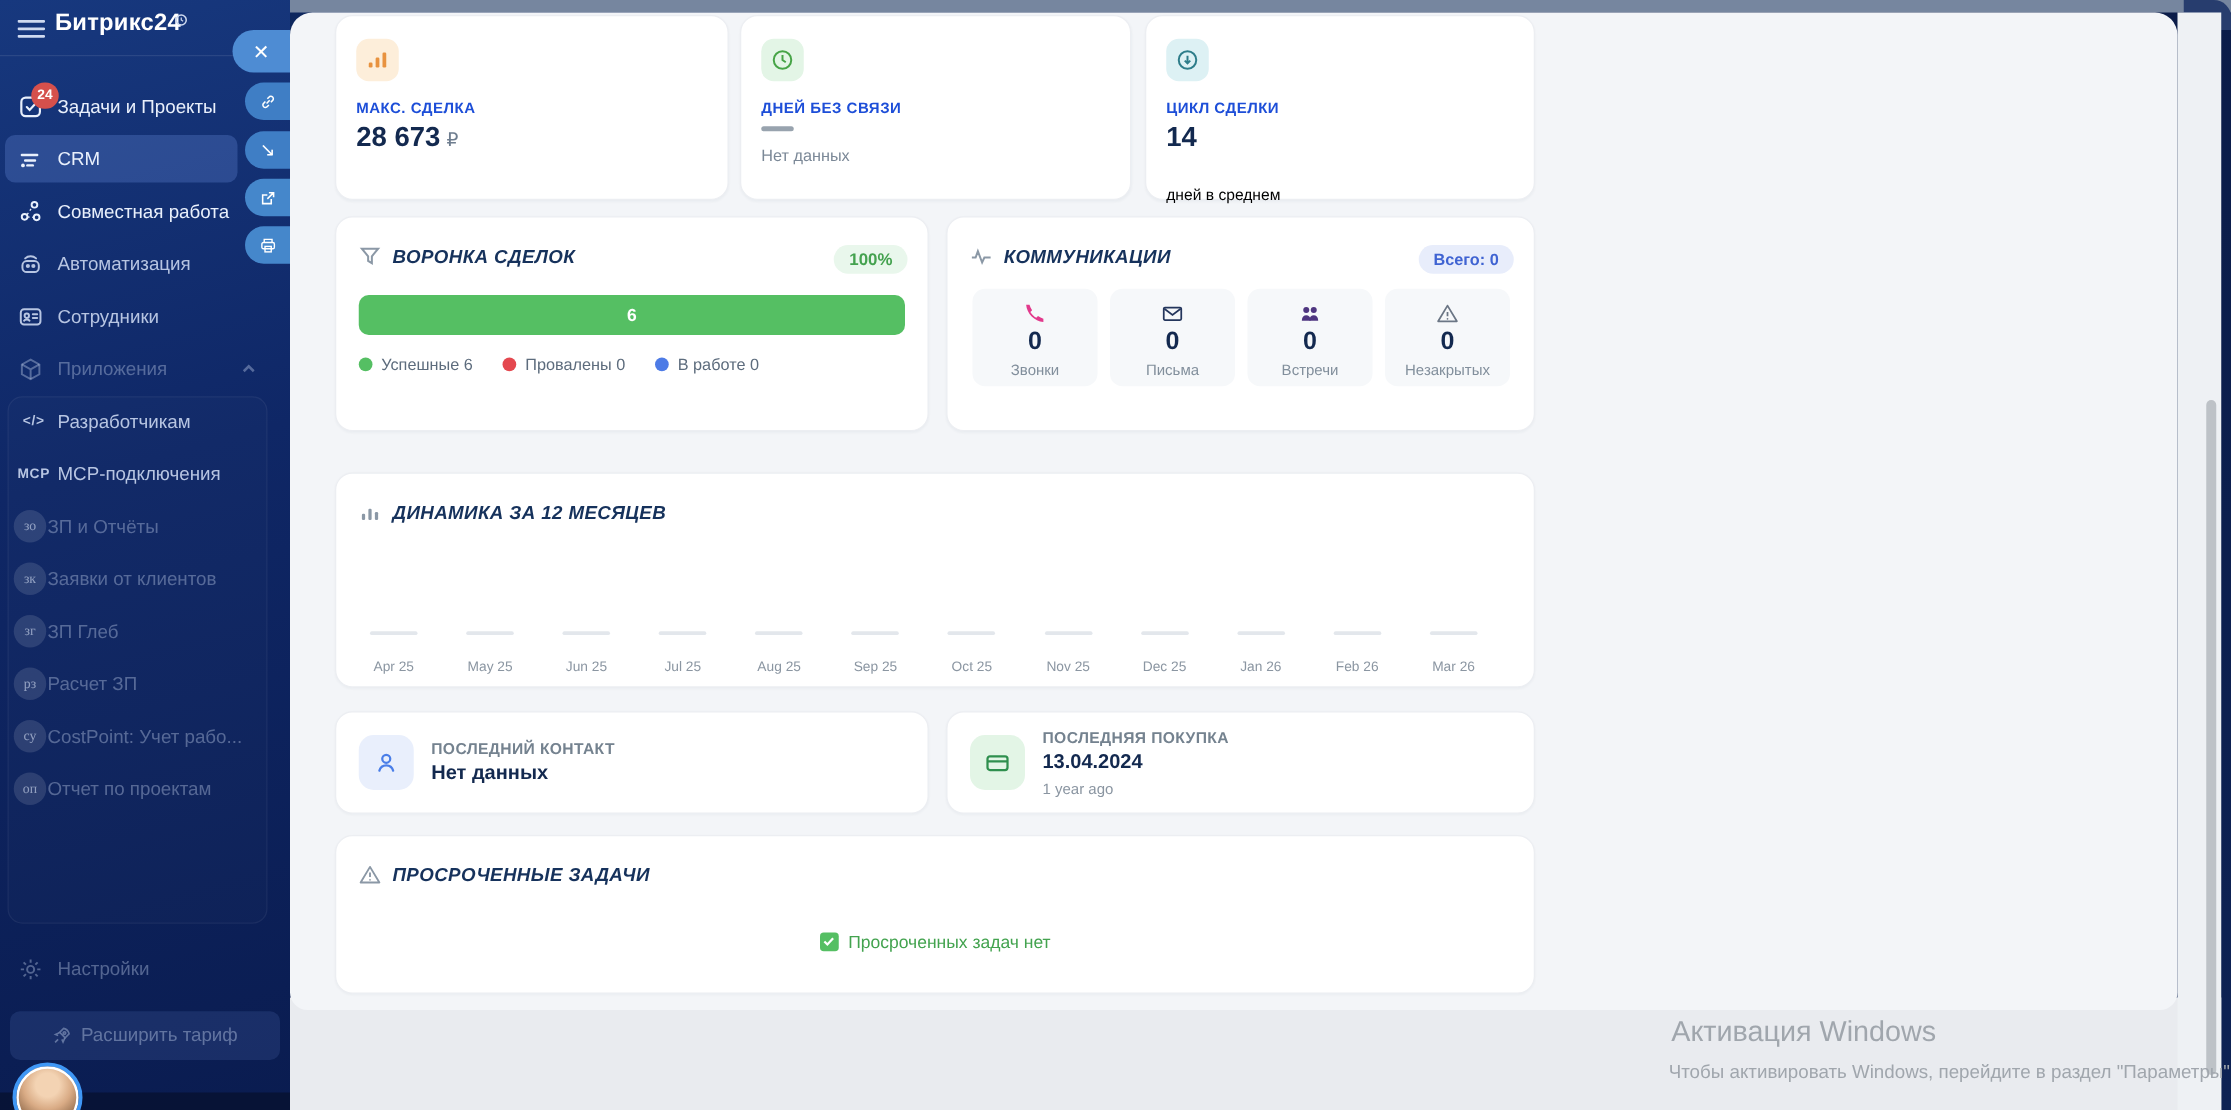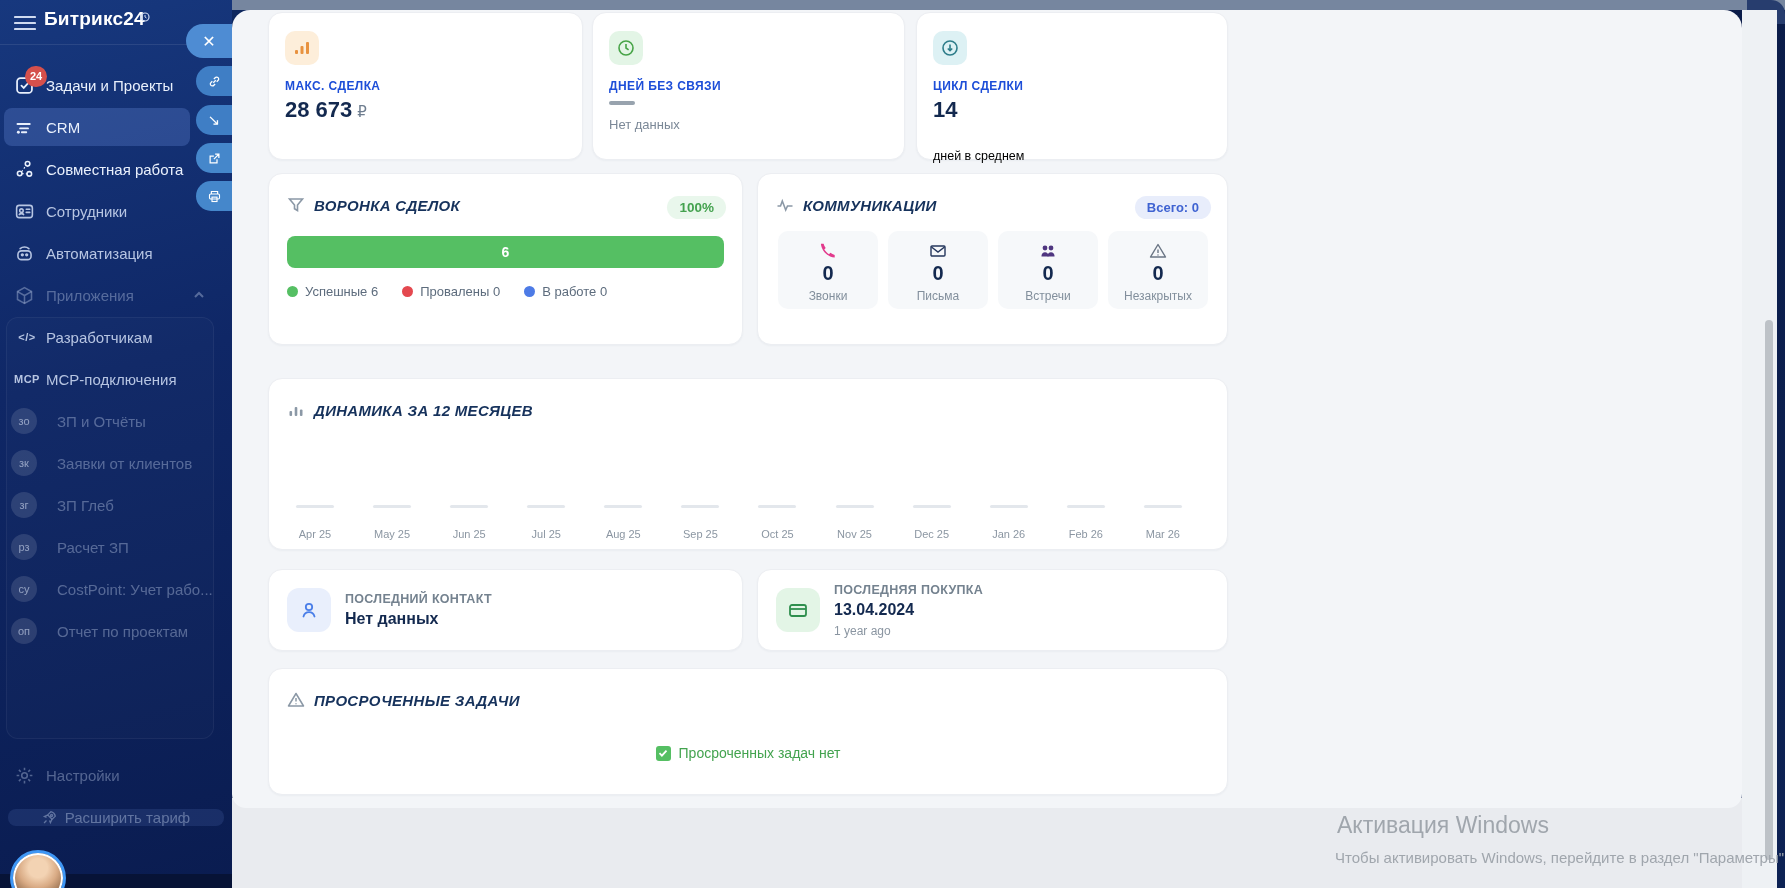--- a/index.html
+++ b/index.html
@@ -24,27 +24,27 @@
   .sb-item .ic svg{width:21px;height:21px;}
   .sb-item.bright{color:#e9f0fc;}
   .sb-item.medium{color:#b7c5e2;}
   .sb-item.dim{color:rgba(183,197,226,.42);}
   .sb-item.active::before{content:"";position:absolute;left:4px;top:2px;width:186px;height:38px;
            background:rgba(88,122,196,.38);border-radius:8px;}
   .sb-item>*{position:relative;}
   .txt-ic{font-size:11px;font-weight:bold;letter-spacing:.5px;width:26px!important;margin-right:6px!important;}
   .sb-initials{width:26px;height:26px;border-radius:50%;background:rgba(255,255,255,.12);
            color:rgba(230,238,255,.55);font-size:11px;display:flex;align-items:center;justify-content:center;
-           margin-right:20px;margin-left:-3px;flex:none;}
+           margin-right:1px;margin-left:-3px;flex:none;font-family:Liberation Serif, serif;}
   .badge-24{position:absolute;left:11px;top:-9px;min-width:22px;height:21px;border-radius:11px;background:#d5504c;
            color:#fff;font-size:11px;font-weight:bold;display:flex;align-items:center;justify-content:center;}
   .chev{margin-left:auto;margin-right:26px;width:14px;height:14px;}
   .chev svg{width:14px;height:14px;}
   .sb-settings{position:absolute;left:0;top:754px;width:232px;}
-  .upgrade-btn{position:absolute;left:8px;top:809px;width:216px;height:17px;border-radius:8px;
+  .upgrade-btn{position:absolute;left:8px;top:809px;width:216px;height:39px;border-radius:8px;
            background:rgba(96,130,200,.18);color:rgba(205,220,245,.4);font-size:15px;
            display:flex;align-items:center;justify-content:center;gap:8px;cursor:pointer;}
   .upgrade-btn svg{width:15px;height:15px;}
   .sb-bottom{position:absolute;left:0;bottom:0;width:232px;height:14px;background:rgba(4,10,28,.5);}
   .avatar{position:absolute;left:10px;top:850px;width:50px;height:50px;border-radius:50%;
           border:3px solid #3f97f5;box-shadow:inset 0 0 0 2px #fff;cursor:pointer;z-index:6;
           background:radial-gradient(circle at 50% 30%,#f3d3b3 22%,#d9ab85 45%,#9a7353 70%,#6e4f36 100%);}
 
   
   .edge-btn{position:absolute;display:flex;align-items:center;justify-content:center;color:#fff;cursor:pointer;z-index:5;
@@ -168,37 +168,37 @@
               <circle cx="15.5" cy="5.5" r="2.6"></circle>
               <circle cx="17.5" cy="17" r="2.6"></circle>
               <path d="M8.8 14.6l4.6-6.8M9.1 16.7l5.8.3" stroke-dasharray="2 2.4" stroke-width="1.2"></path>
             </svg>
         </span>
         <span>Совместная работа</span>
       </div>
       <div class="sb-item medium">
         <span class="ic">
           <svg viewBox="0 0 24 24" fill="none" stroke="currentColor" stroke-width="1.8">
-              <rect x="3" y="5" width="18" height="14" rx="3"></rect>
-              <circle cx="8.5" cy="11" r="2"></circle>
-              <path d="M6 15.5c.7-1.4 4.3-1.4 5 0M14 9.5h4M14 13h4" stroke-linecap="round"></path>
-            </svg>
-        </span>
-        <span>Сотрудники</span>
-      </div>
-      <div class="sb-item medium">
-        <span class="ic">
-          <svg viewBox="0 0 24 24" fill="none" stroke="currentColor" stroke-width="1.8">
               <rect x="4.5" y="9" width="15" height="10" rx="4"></rect>
               <circle cx="9.5" cy="13.5" r="1" fill="currentColor"></circle>
               <circle cx="14.5" cy="13.5" r="1" fill="currentColor"></circle>
               <path d="M7 6.5c2.8-2.6 7.2-2.6 10 0" stroke-linecap="round"></path>
             </svg>
         </span>
         <span>Автоматизация</span>
+      </div>
+      <div class="sb-item medium">
+        <span class="ic">
+          <svg viewBox="0 0 24 24" fill="none" stroke="currentColor" stroke-width="1.8">
+              <rect x="3" y="5" width="18" height="14" rx="3"></rect>
+              <circle cx="8.5" cy="11" r="2"></circle>
+              <path d="M6 15.5c.7-1.4 4.3-1.4 5 0M14 9.5h4M14 13h4" stroke-linecap="round"></path>
+            </svg>
+        </span>
+        <span>Сотрудники</span>
       </div>
       <div class="sb-item dim">
         <span class="ic">
           <svg viewBox="0 0 24 24" fill="none" stroke="currentColor" stroke-width="1.8">
               <path d="M12 3l8 4.5v9L12 21l-8-4.5v-9L12 3z"></path>
               <path d="M4 7.5l8 4.5 8-4.5M12 12v9"></path>
             </svg>
         </span>
         <span>Приложения</span>
         <span class="chev">

